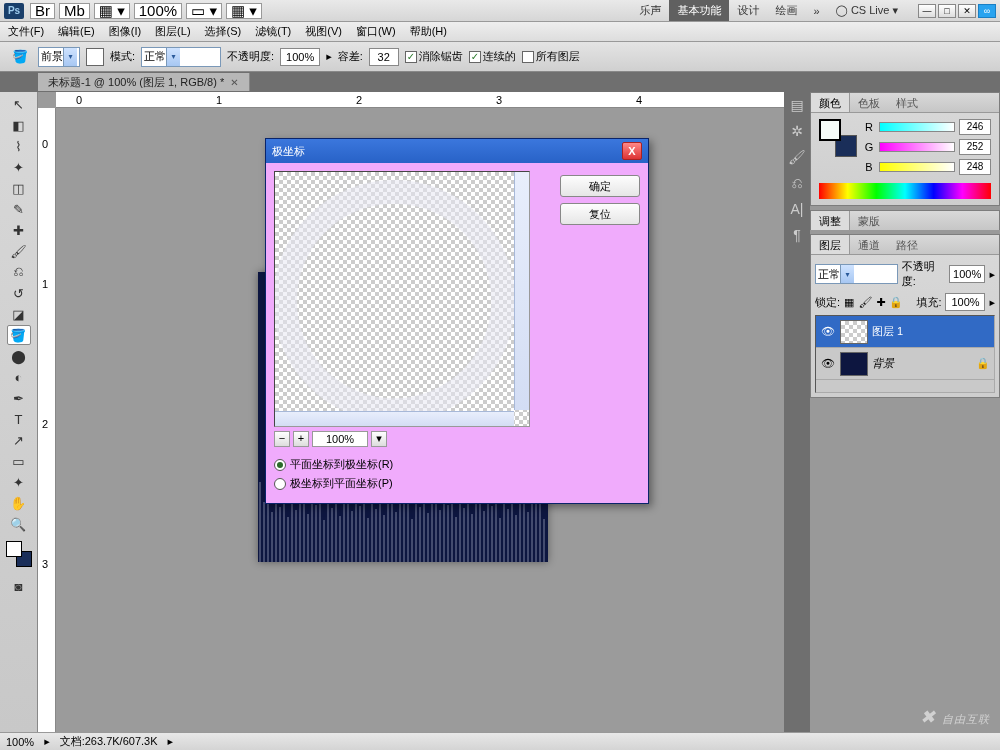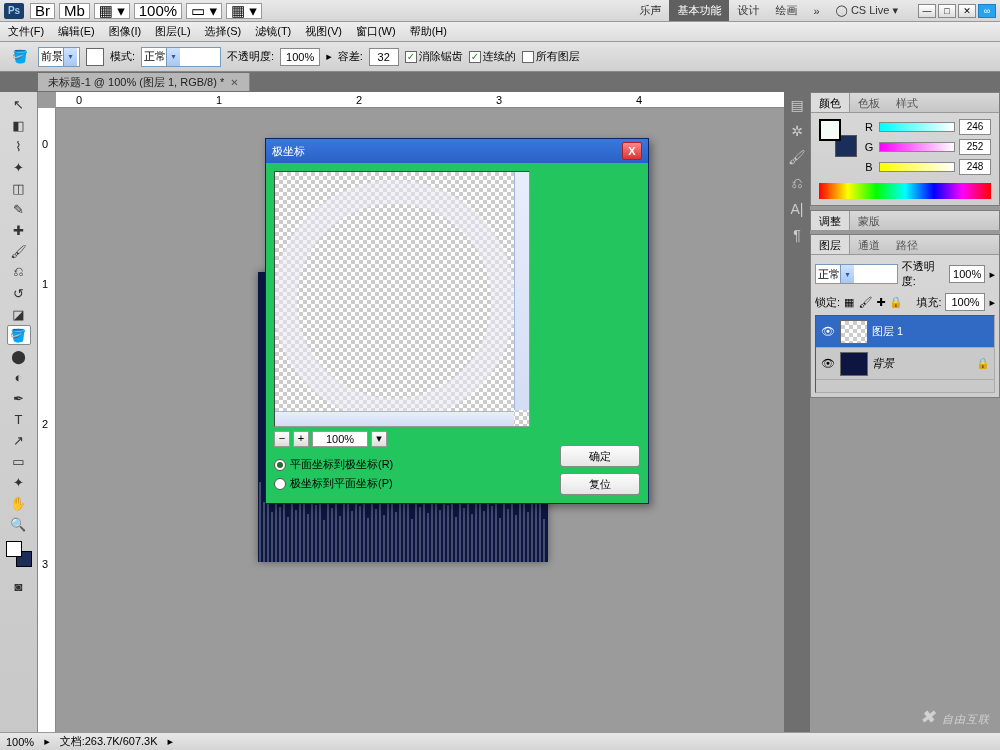--- a/index.html
+++ b/index.html
@@ -76,37 +76,37 @@
 .layer.sel{background:#316ac5;color:#fff;}
 .eye{width:16px;text-align:center;}
 .thumb{width:28px;height:24px;border:1px solid #666;}
 .checker{background-image:linear-gradient(45deg,#ccc 25%,transparent 25%,transparent 75%,#ccc 75%),linear-gradient(45deg,#ccc 25%,transparent 25%,transparent 75%,#ccc 75%);background-size:8px 8px;background-position:0 0,4px 4px;background-color:#fff;}
 
 
 .dock{width:26px;background:#6f6f6f;display:flex;flex-direction:column;align-items:center;padding-top:4px;gap:8px;color:#ccc;}
 .dock-icon{width:20px;height:18px;display:flex;align-items:center;justify-content:center;font-size:14px;}
 
 
-.dialog{position:absolute;top:138px;left:265px;width:384px;background:#22c55e;border:1px solid #0a246a;box-shadow:3px 3px 8px rgba(0,0,0,.4);}
+.dialog{position:absolute;top:138px;left:265px;width:384px;background:#f0abfc;border:1px solid #0a246a;box-shadow:3px 3px 8px rgba(0,0,0,.4);}
 .dlg-title{height:24px;background:linear-gradient(#3b77dd,#2862c7);color:#fff;display:flex;align-items:center;padding:0 6px;font-size:12px;}
 .dlg-close{margin-left:auto;width:20px;height:18px;background:linear-gradient(#f88,#d33);border:1px solid #a22;color:#fff;text-align:center;line-height:16px;font-weight:bold;border-radius:2px;}
 .dlg-body{padding:8px;display:flex;gap:8px;}
 .dlg-left{flex:1;}
 .preview{width:256px;height:256px;border:1px inset #999;position:relative;}
 .preview .checker{position:absolute;inset:0;}
 .preview .sb-v{position:absolute;right:0;top:0;bottom:16px;width:15px;background:linear-gradient(#e8eefc,#d3ddf4);border-left:1px solid #a7b8d8;}
 .preview .sb-h{position:absolute;left:0;right:15px;bottom:0;height:15px;background:linear-gradient(#e8eefc,#d3ddf4);border-top:1px solid #a7b8d8;}
 .zoom-row{display:flex;align-items:center;gap:3px;margin-top:4px;}
 .zb{width:16px;height:16px;border:1px solid #999;background:linear-gradient(#fff,#ddd);text-align:center;line-height:13px;font-size:11px;}
 .zval{width:56px;height:16px;background:#fff;border:1px solid #999;text-align:center;line-height:14px;}
 .dlg-radios{margin-top:10px;}
 .radio-row{display:flex;align-items:center;gap:4px;margin:4px 0;text-align:center;}
 .radio{width:12px;height:12px;border:1px solid #555;border-radius:50%;background:#fff;display:flex;align-items:center;justify-content:center;}
 .radio.on::after{content:"";width:6px;height:6px;background:#2a6a2a;border-radius:50%;}
-.dlg-buttons{display:flex;flex-direction:column;gap:6px;padding-top:4px;justify-content:flex-end;}
+.dlg-buttons{display:flex;flex-direction:column;gap:6px;padding-top:4px;}
 .dlg-btn{width:80px;height:22px;background:linear-gradient(#fdfdfd,#e6e6e6);border:1px solid #888;border-radius:3px;text-align:center;line-height:20px;}
 
 
 .status{position:absolute;left:0;right:0;bottom:0;height:18px;background:linear-gradient(#e8e8e8,#d4d4d4);border-top:1px solid #999;display:flex;align-items:center;padding:0 6px;font-size:11px;gap:10px;}
 .watermark{position:absolute;right:10px;bottom:22px;color:#fff;font-size:18px;font-weight:normal;opacity:.55;font-style:italic;letter-spacing:1px;}
 </style>
 </head>
 <body>
 
 <div class="app-header">

